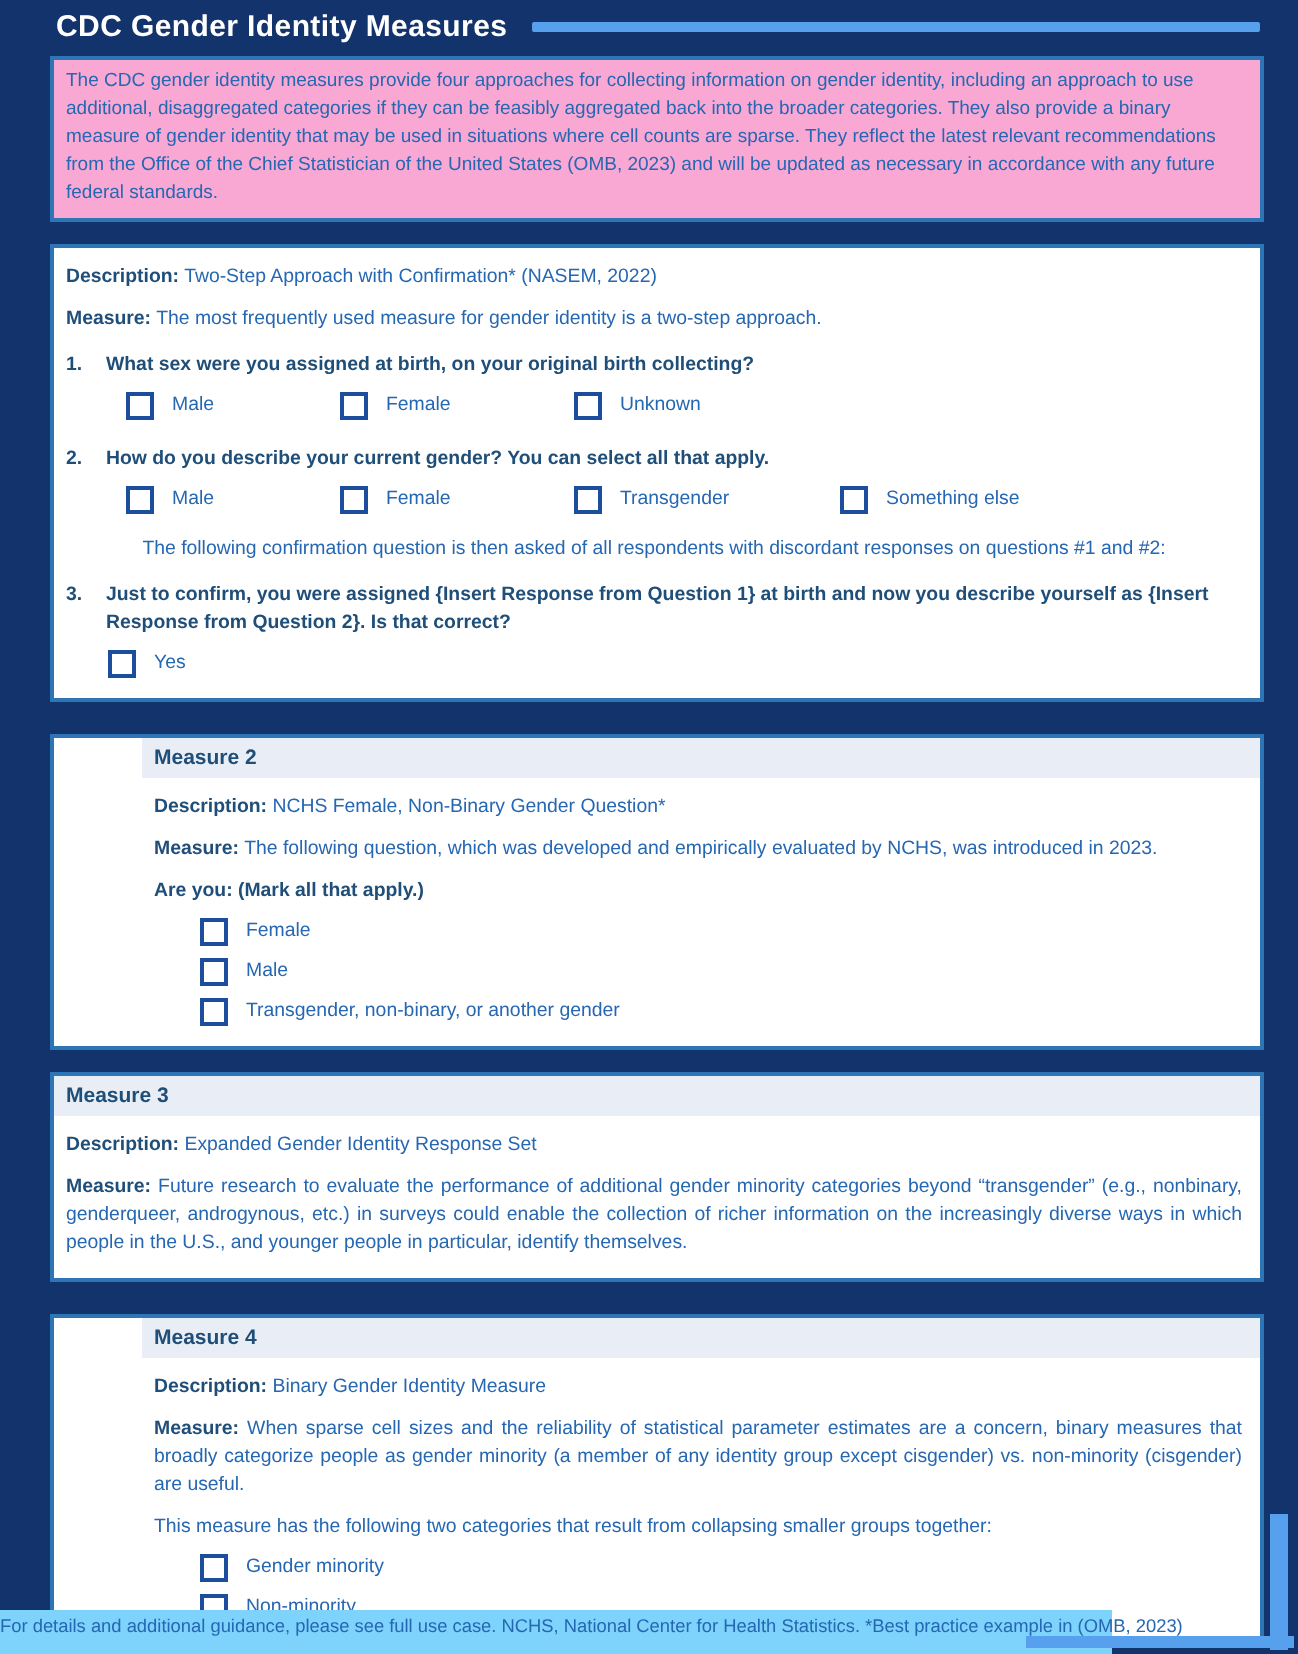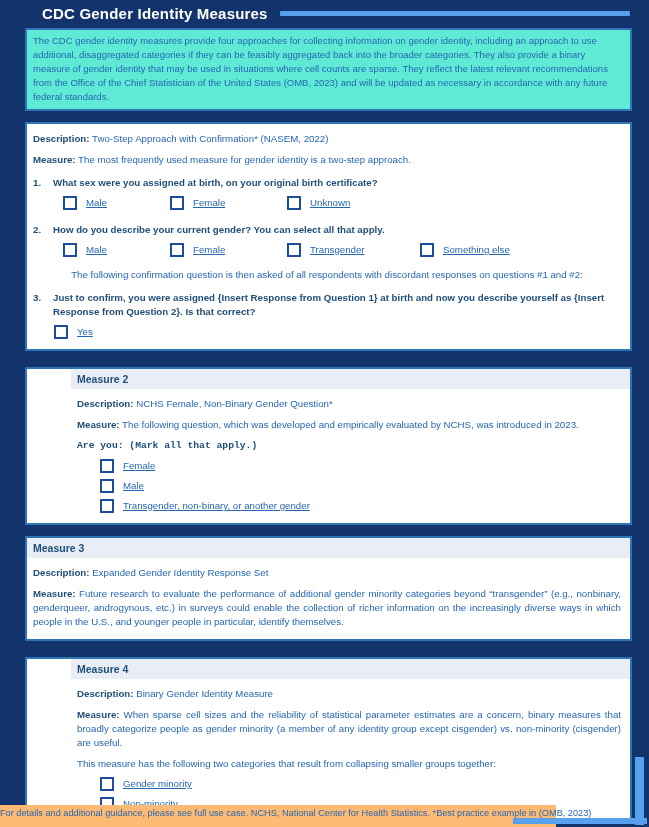--- a/index.html
+++ b/index.html
@@ -6,34 +6,34 @@
   body{
     width:649px;height:827px;
     background:#12336B;
     font-family:"Liberation Sans", sans-serif;
     position:relative;
     overflow:hidden;
   }
   
   .title-row{
     display:flex;align-items:center;
-    height:27px;padding-left:42px;
+    height:27px;padding-left:28px;
   }
   .page-title{
     margin:0;font-size:15px;font-weight:bold;color:#FFFFFF;
     letter-spacing:.2px;white-space:nowrap;
   }
   .title-rule{
     flex:1;height:5px;background:#57A0EE;
     margin:0 19px 0 12px;border-radius:1px;
   }
   
   .intro-box{
     margin:1px 17px 0 25px;
-    background:#5eead4;
+    background:#f9a8d4;
     border:2px solid #2E75B6;
     padding:4px 14px 5px 6px;
     color:#2667B2;
     font-size:9.5px;line-height:14px;
   }
   
   .measure{
     margin:11px 17px 0 25px;
     background:#FFFFFF;
     border:2px solid #2E75B6;
@@ -54,36 +54,36 @@
   .just{text-align:justify;}
   
   .q{display:flex;margin-top:9px;font-weight:bold;color:#1F4E79;}
   .q .num{flex:none;width:20px;}
   .q .qt{flex:1;}
   
   .opt-row{display:flex;margin:6px 0 4px 30px;align-items:flex-start;}
   .opt-row .opt:nth-child(1){width:107px;}
   .opt-row .opt:nth-child(2){width:117px;}
   .opt-row .opt:nth-child(3){width:133px;}
-  .opt{display:flex;align-items:center;text-decoration:underline;}
+  .opt{display:flex;align-items:center;}
   
   .opt-list{margin:2px 0 0 0;}
   .opt-list .opt{margin:6px 0 0 23px;}
   .opt-list.deep .opt{margin-left:21px;}
   .cb{
     flex:none;display:inline-block;
     width:10px;height:10px;
     border:2.5px solid #1D4E9E;background:#FFFFFF;
     margin-right:9px;
   }
-  .prompt{margin:10px 0 0 15px;font-weight:bold;color:#1F4E79;font-family:Liberation Mono, monospace;}
+  .prompt{margin:10px 0 0 15px;font-weight:bold;color:#1F4E79;}
   
   .footer{
     position:absolute;left:0;bottom:0;width:556px;height:22px;
-    background:#fdba74;
+    background:#7dd3fc;
   }
   .footer-text{
     display:block;text-align:center;
     font-size:9.2px;color:#2667B2;line-height:17px;
     white-space:nowrap;
   }
   .accent-v{
     position:absolute;right:5px;top:757px;width:9px;height:68px;
     background:#57A0EE;z-index:3;
   }
@@ -104,21 +104,21 @@
   <span>The CDC gender identity measures provide four approaches for collecting information on gender identity, including an approach to use additional, disaggregated categories if they can be feasibly aggregated back into the broader categories. They also provide a binary measure of gender identity that may be used in situations where cell counts are sparse. They reflect the latest relevant recommendations from the Office of the Chief Statistician of the United States (OMB, 2023) and will be updated as necessary in accordance with any future federal standards.</span>
 </div>
 
 <div class="measure">
   <div class="measure-body">
     <p><span class="lbl">Description:</span> <span>Two-Step Approach with Confirmation* (NASEM, 2022)</span></p>
     <p><span class="lbl">Measure:</span> <span>The most frequently used measure for gender identity is a two-step approach.</span></p>
 
     <div class="q">
       <span class="num">1.</span>
-      <span class="qt">What sex were you assigned at birth, on your original birth certificate?</span>
+      <span class="qt">What sex were you assigned at birth, on your original birth collecting?</span>
     </div>
     <div class="opt-row">
       <span class="opt">
           <span class="cb"></span>
           <span>Male</span>
         </span>
       <span class="opt">
           <span class="cb"></span>
           <span>Female</span>
         </span>

